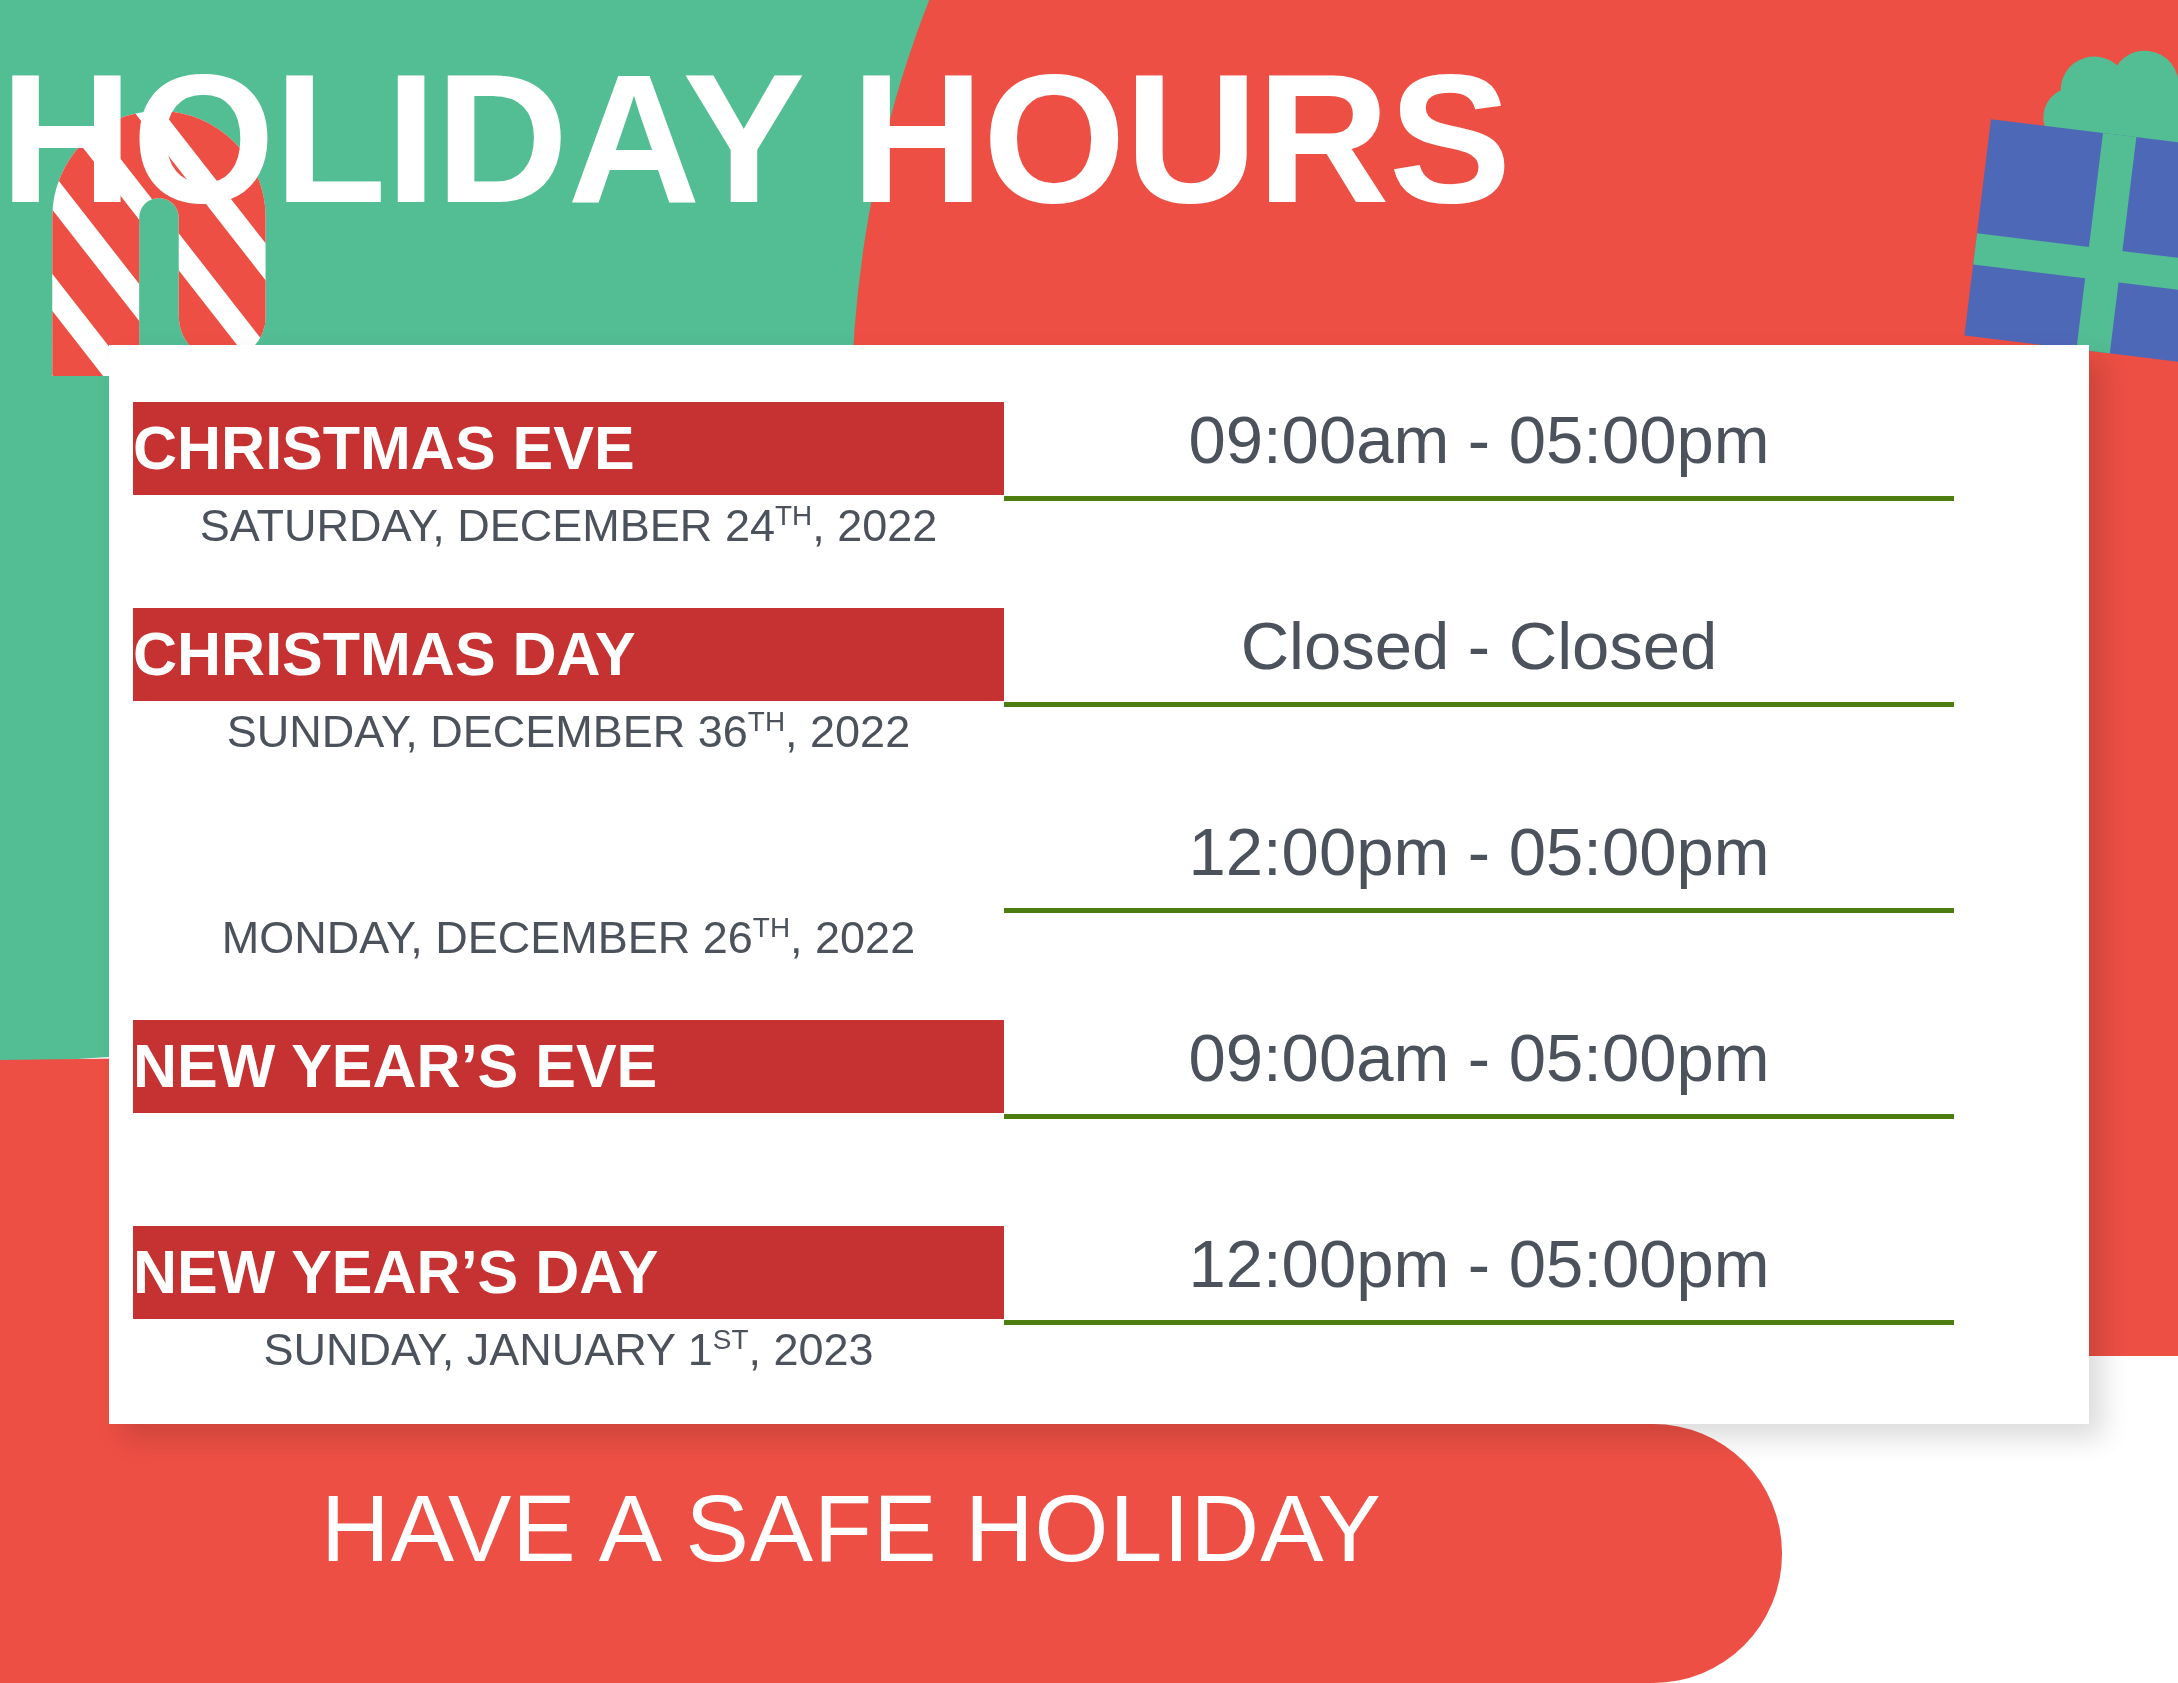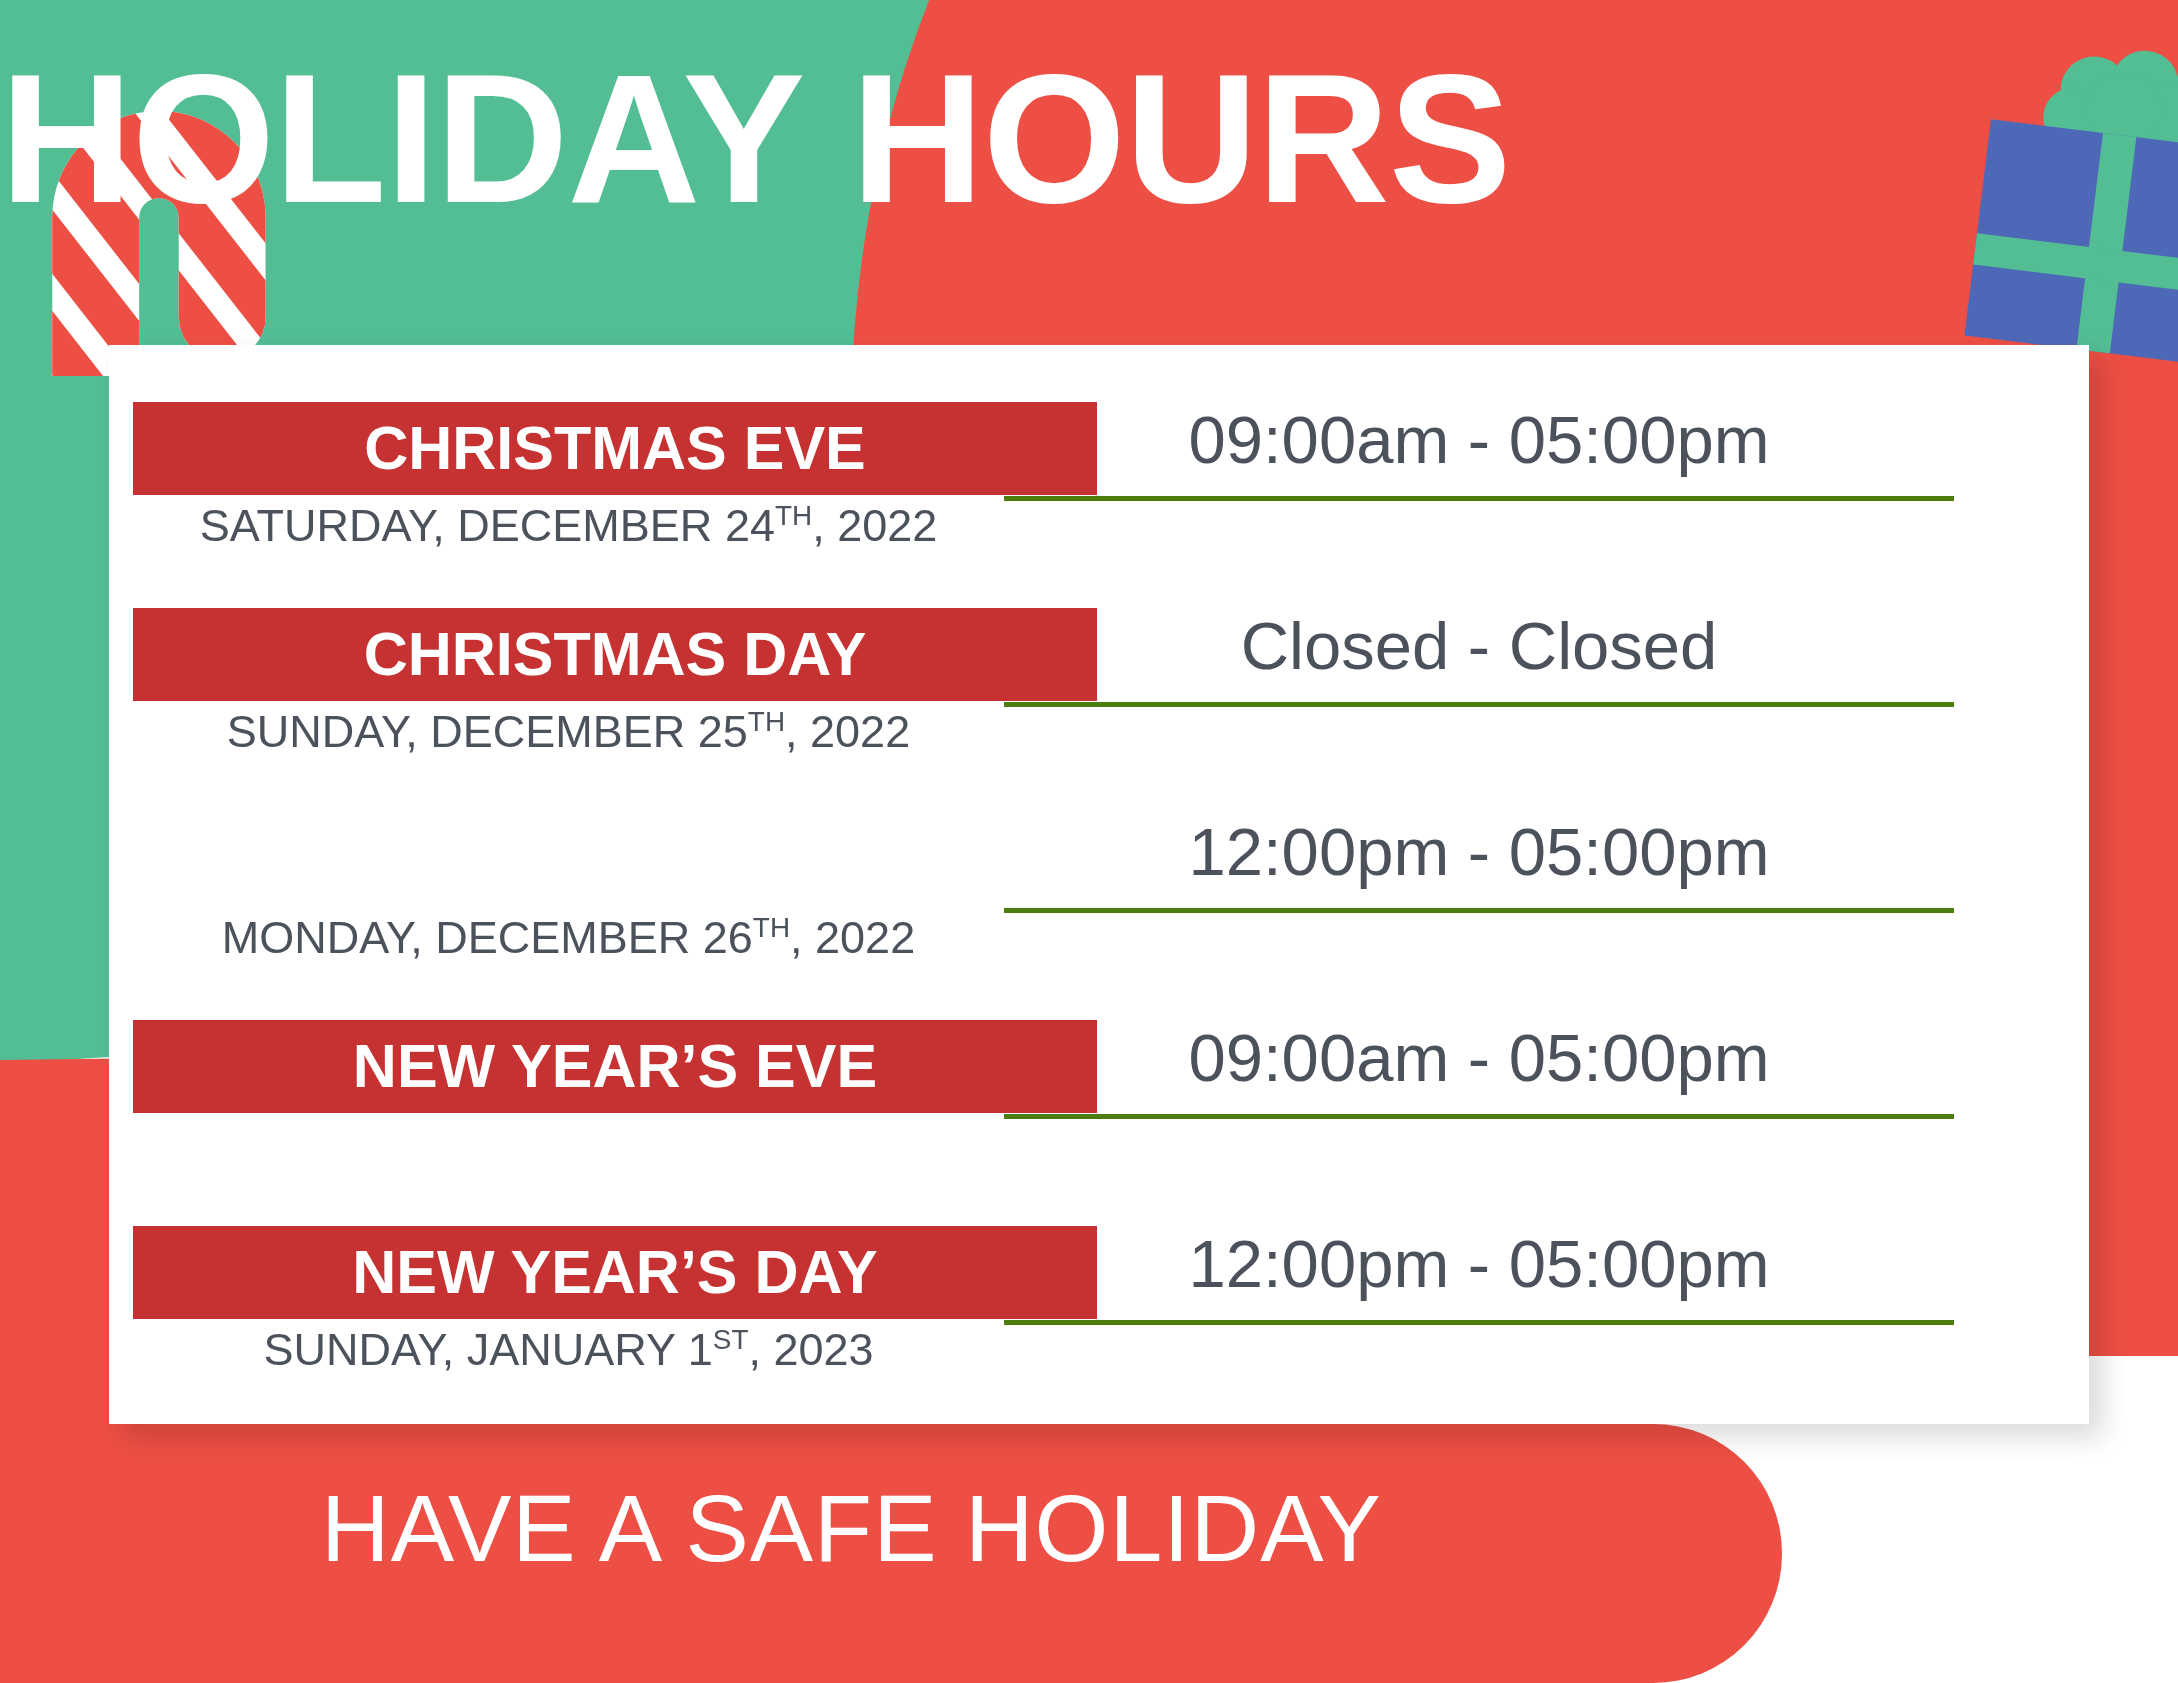--- a/index.html
+++ b/index.html
@@ -115,26 +115,25 @@
   .row-0 { top: 0px; }
   .row-1 { top: 206px; }
   .row-2 { top: 412px; }
   .row-3 { top: 618px; }
   .row-4 { top: 824px; }
 
   .label-bar {
     position: absolute;
     left: 24px;
     top: 57px;
-    width: 964px;
+    width: 871px;
     height: 93px;
     background: #c63131;
     display: flex;
     align-items: center;
-    justify-content: center;
   }
   .label-bar .label-text {
     color: #ffffff;
     font-size: 61px;
     font-weight: 700;
     letter-spacing: 0px;
     line-height: 1;
     white-space: nowrap;
     font-family: "Liberation Sans", sans-serif;
   }
@@ -274,21 +273,21 @@
         </div>
       </div>
 
       <div class="row row-1">
         <div class="label-bar">
           <span class="label-text">CHRISTMAS DAY</span>
         </div>
         <div class="date-text">
           <span>SUNDAY,</span>
           <span>DECEMBER</span>
-          <span>25</span><sup>TH</sup>,
+          <span>36</span><sup>TH</sup>,
           <span>2022</span>
         </div>
         <div class="hours-cell">
           <span class="hours-text">Closed - Closed</span>
         </div>
       </div>
 
       <div class="row row-2">
         <div class="date-text">
           <span>MONDAY,</span>

